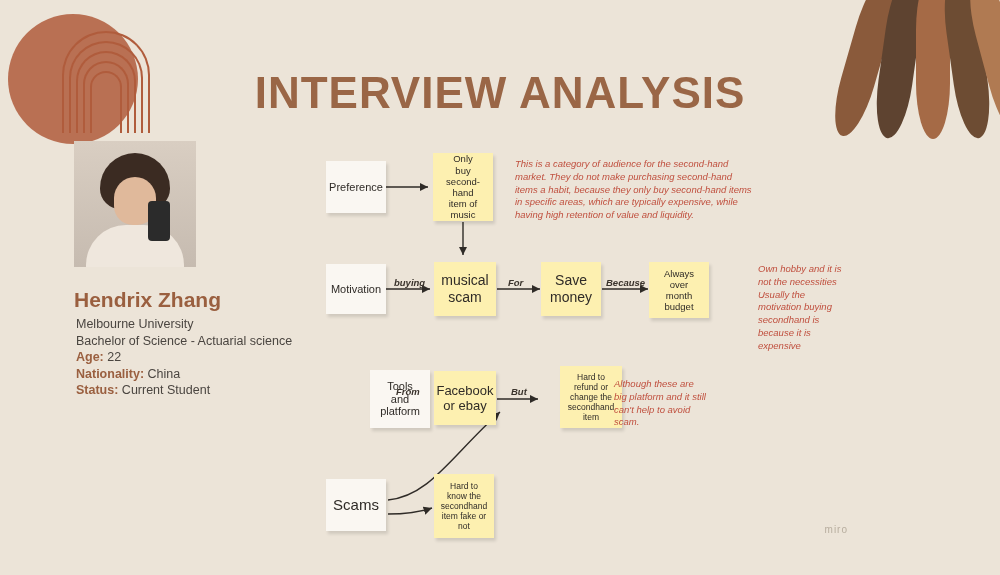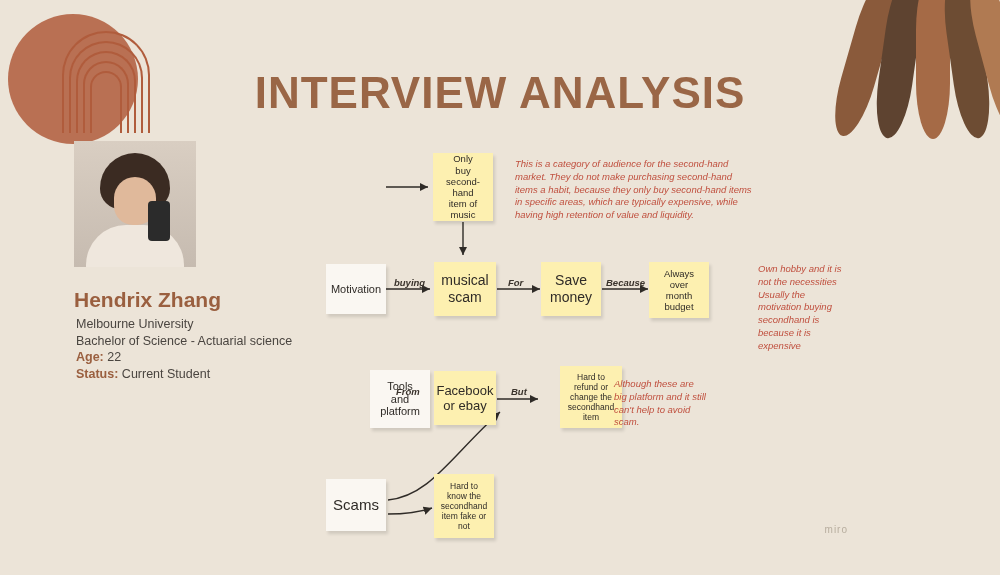--- a/index.html
+++ b/index.html
@@ -221,20 +221,24 @@
   </div>
   <div class="person-name">Hendrix Zhang</div>
   <div class="person-meta">
     <div>Melbourne University</div>
     <div>Bachelor of Science - Actuarial science</div>
     <div>
       <span class="lbl">Age:</span>
       <span>22</span>
     </div>
     <div>
+      <span class="lbl">Nationality:</span>
+      <span>China</span>
+    </div>
+    <div>
       <span class="lbl">Status:</span>
       <span>Current Student</span>
     </div>
   </div>
 
   <svg class="wires">
     <defs>
       <marker id="arrow" markerWidth="8" markerHeight="8" refX="6" refY="3" orient="auto">
         <path d="M0,0 L6,3 L0,6 z" fill="#2f2b27"></path>
       </marker>
@@ -249,20 +253,21 @@
     <line x1="602" y1="289" x2="648" y2="289" stroke="#2f2b27" stroke-width="1.4" marker-end="url(#arrow)"></line>
 
     <line x1="386" y1="399" x2="430" y2="399" stroke="#2f2b27" stroke-width="1.4" marker-end="url(#arrow)"></line>
     <line x1="497" y1="399" x2="538" y2="399" stroke="#2f2b27" stroke-width="1.4" marker-end="url(#arrow)"></line>
 
     <path d="M388,500 C430,496 452,455 500,412" fill="none" stroke="#2f2b27" stroke-width="1.4" marker-end="url(#arrow)"></path>
 
     <path d="M388,514 C408,514 420,512 432,508" fill="none" stroke="#2f2b27" stroke-width="1.4" marker-end="url(#arrow)"></path>
   </svg>
 
+  <div class="node white" style="left:326px; top:161px; width:60px; height:52px; font-size:11px;">Preference</div>
   <div class="node yellow" style="left:433px; top:153px; width:60px; height:68px; font-size:9.5px;">Only buy second-hand item of music</div>
   <div class="note" style="left:515px; top:158px; width:240px;">This is a category of audience for the second-hand market. They do not make purchasing second-hand items a habit, because they only buy second-hand items in specific areas, which are typically expensive, while having high retention of value and liquidity.</div>
 
   <div class="node white" style="left:326px; top:264px; width:60px; height:50px; font-size:11px;">Motivation</div>
   <div class="edge-label" style="left:394px; top:277px;">buying</div>
   <div class="node yellow" style="left:434px; top:262px; width:62px; height:54px; font-size:14px;">musical scam</div>
   <div class="edge-label" style="left:508px; top:277px;">For</div>
   <div class="node yellow" style="left:541px; top:262px; width:60px; height:54px; font-size:14px;">Save money</div>
   <div class="edge-label" style="left:606px; top:277px;">Because</div>
   <div class="node yellow" style="left:649px; top:262px; width:60px; height:56px; font-size:9.5px;">Always over month budget</div>

